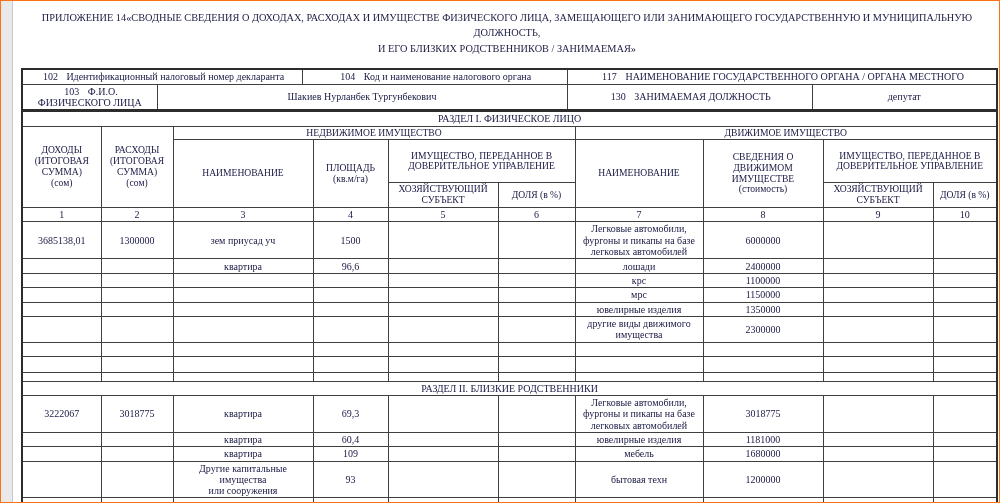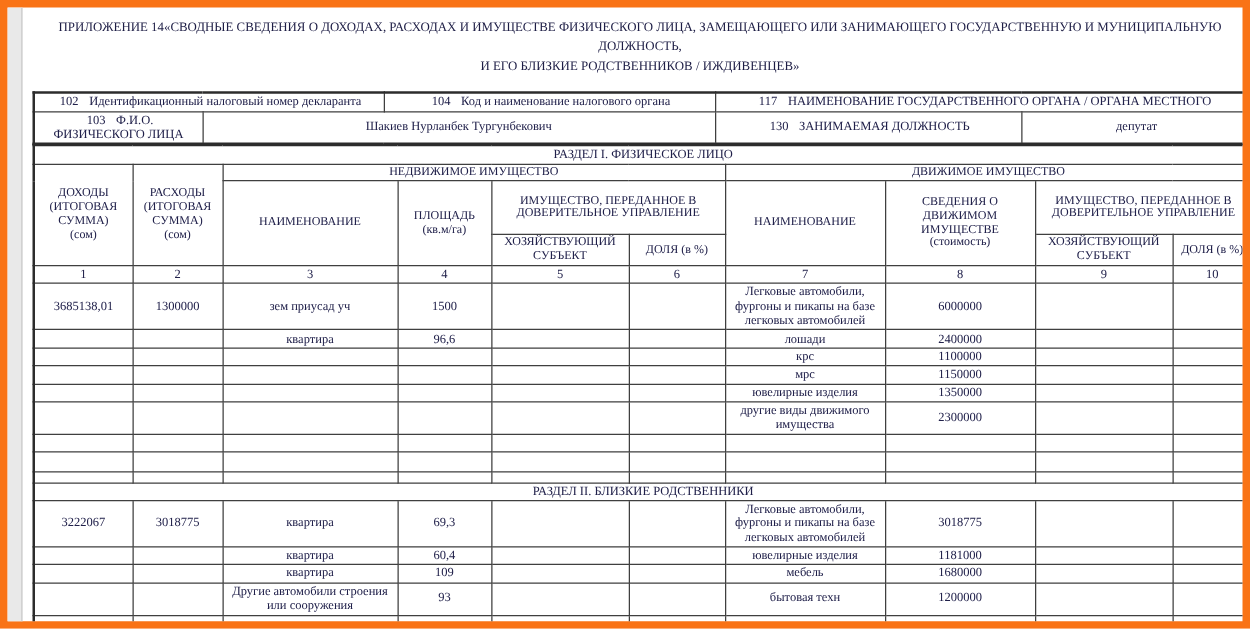--- a/index.html
+++ b/index.html
@@ -1,18 +1,18 @@
 <!DOCTYPE html>
 <html><head>
 <meta charset="utf-8">
 <style>
   html,body{margin:0;padding:0;background:#fff;}
   .screen{position:relative;width:1000px;height:503px;background:#ffffff;overflow:hidden;
           font-family:"Liberation Serif",serif;color:#20204a;box-sizing:border-box;
-          border:6px solid #f97316;}
+          border:1px solid #f97316;}
   .gutter{position:absolute;left:0;top:0;width:11px;height:503px;background:#e9e9e9;
           border-right:1px solid #c9c9c9;}
   .page{position:absolute;left:14px;top:0;width:984px;}
   .doc-title{margin-top:9px;text-align:center;font-size:10.3px;line-height:1.5;color:#1d1d45;}
   table{border-collapse:collapse;table-layout:fixed;margin-left:6px;width:975px;}
   td{border:1px solid #3f3f3f;padding:1px 3px;vertical-align:middle;font-size:10px;
      line-height:1.13;white-space:pre-line;overflow:hidden;text-align:center;box-sizing:border-box;}
   td.tl{text-align:center;}
   .info-table{margin-top:12px;border:2px solid #2c2c2c;}
   .info-table td{font-size:10px;}
@@ -26,21 +26,21 @@
 </style>
 </head>
 <body>
 
 <div class="screen">
   <div class="gutter"></div>
   <div class="page">
 
     <div class="doc-title">
       <div>ПРИЛОЖЕНИЕ 14«СВОДНЫЕ СВЕДЕНИЯ О ДОХОДАХ, РАСХОДАХ И ИМУЩЕСТВЕ ФИЗИЧЕСКОГО ЛИЦА, ЗАМЕЩАЮЩЕГО ИЛИ ЗАНИМАЮЩЕГО ГОСУДАРСТВЕННУЮ И МУНИЦИПАЛЬНУЮ ДОЛЖНОСТЬ,</div>
-      <div>И ЕГО БЛИЗКИЕ РОДСТВЕННИКОВ / ИЖДИВЕНЦЕВ»</div>
+      <div>И ЕГО БЛИЗКИХ РОДСТВЕННИКОВ / ЗАНИМАЕМАЯ»</div>
     </div>
 
     <table class="info-table">
       <colgroup>
           <col style="width:135px">
           <col style="width:145px">
           <col style="width:265px">
           <col style="width:245px">
           <col style="width:185px">
         </colgroup>
@@ -276,21 +276,21 @@
             <td></td>
             <td></td>
             <td class="tl">мебель</td>
             <td>1680000</td>
             <td></td>
             <td></td>
           </tr>
           <tr style="height: 26px;">
             <td></td>
             <td></td>
-            <td class="tl">Другие автомобили строения
+            <td class="tl">Другие капитальные имущества
 или сооружения</td>
             <td>93</td>
             <td></td>
             <td></td>
             <td class="tl">бытовая техн</td>
             <td>1200000</td>
             <td></td>
             <td></td>
           </tr>
           <tr style="height: 15px;">

